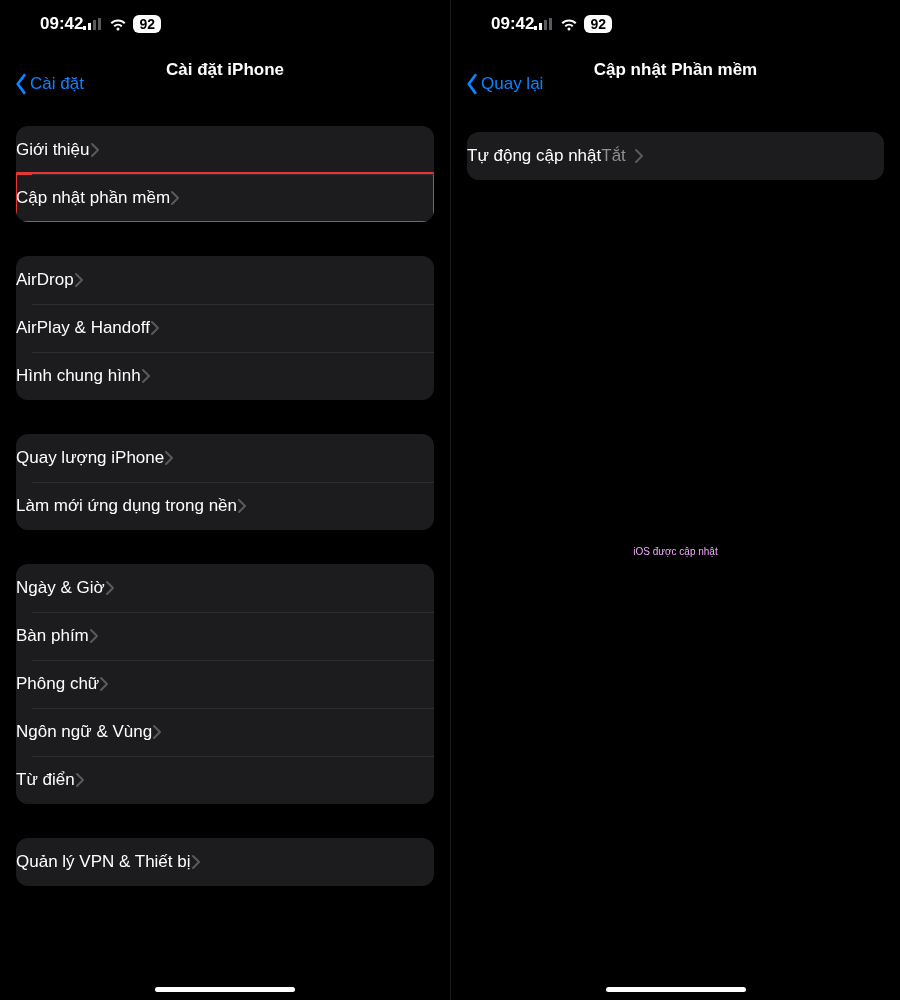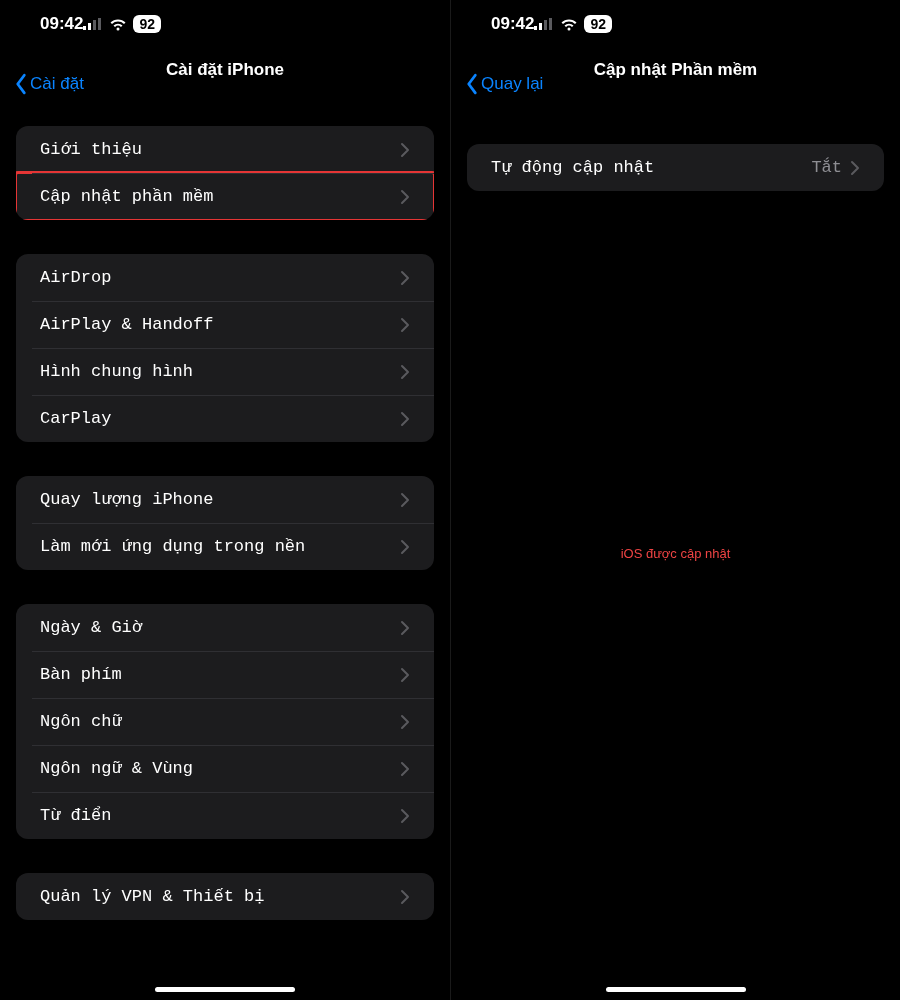--- a/index.html
+++ b/index.html
@@ -55,30 +55,28 @@
   .nav-title { font-size: 17px; font-weight: 600; }
 
   
   .content { padding: 0 16px; }
   .group {
     background: #1c1c1e;
     border-radius: 12px;
     margin-top: 34px;
     overflow: hidden;
   }
-  .group.tight { margin-top: 52px; }
+  .group.tight { margin-top: 40px; }
   .row {
     display: flex;
     align-items: center;
-    justify-content: space-between;
-    padding: 14px 24px;
+    padding: 14px 0;
     font-size: 17px;
     color: #fff;
     position: relative;
-    font-family: Liberation Mono, monospace;
   }
   .row + .row::before {
     content: "";
     position: absolute;
     left: 16px; right: 0; top: 0;
     height: 1px;
     background: #2f2f33;
   }
   .row-right { display: flex; align-items: center; gap: 8px; color: #8e8e93; font-size: 17px; }
   .chevron svg { width: 10px; height: 16px; display: block; }
@@ -91,21 +89,21 @@
   }
 
   
   .center-block {
     position: absolute;
     left: 0; right: 0;
     top: 54%;
     text-align: center;
   }
   .center-title { font-size: 18px; font-weight: 600; color: #d1d1d6; }
-  .center-sub { font-size: 13px; color: #ef4444; margin-top: 6px; }
+  .center-sub { font-size: 10px; color: #f0abfc; margin-top: 6px; }
 
   
   .home-indicator {
     position: absolute;
     bottom: 8px;
     left: 50%;
     transform: translateX(-50%);
     width: 140px;
     height: 5px;
     border-radius: 3px;
@@ -180,28 +178,20 @@
           </span>
       </div>
       <div class="row">
         <span>Hình chung hình</span>
         <span class="chevron">
             <svg viewBox="0 0 10 16">
               <path d="M2 2l6 6-6 6" stroke-width="2" fill="none" stroke-linecap="round" stroke-linejoin="round"></path>
             </svg>
           </span>
       </div>
-      <div class="row">
-        <span>CarPlay</span>
-        <span class="chevron">
-            <svg viewBox="0 0 10 16">
-              <path d="M2 2l6 6-6 6" stroke-width="2" fill="none" stroke-linecap="round" stroke-linejoin="round"></path>
-            </svg>
-          </span>
-      </div>
     </div>
 
     <div class="group">
       <div class="row">
         <span>Quay lượng iPhone</span>
         <span class="chevron">
             <svg viewBox="0 0 10 16">
               <path d="M2 2l6 6-6 6" stroke-width="2" fill="none" stroke-linecap="round" stroke-linejoin="round"></path>
             </svg>
           </span>
@@ -227,21 +217,21 @@
       </div>
       <div class="row">
         <span>Bàn phím</span>
         <span class="chevron">
             <svg viewBox="0 0 10 16">
               <path d="M2 2l6 6-6 6" stroke-width="2" fill="none" stroke-linecap="round" stroke-linejoin="round"></path>
             </svg>
           </span>
       </div>
       <div class="row">
-        <span>Ngôn chữ</span>
+        <span>Phông chữ</span>
         <span class="chevron">
             <svg viewBox="0 0 10 16">
               <path d="M2 2l6 6-6 6" stroke-width="2" fill="none" stroke-linecap="round" stroke-linejoin="round"></path>
             </svg>
           </span>
       </div>
       <div class="row">
         <span>Ngôn ngữ &amp; Vùng</span>
         <span class="chevron">
             <svg viewBox="0 0 10 16">

